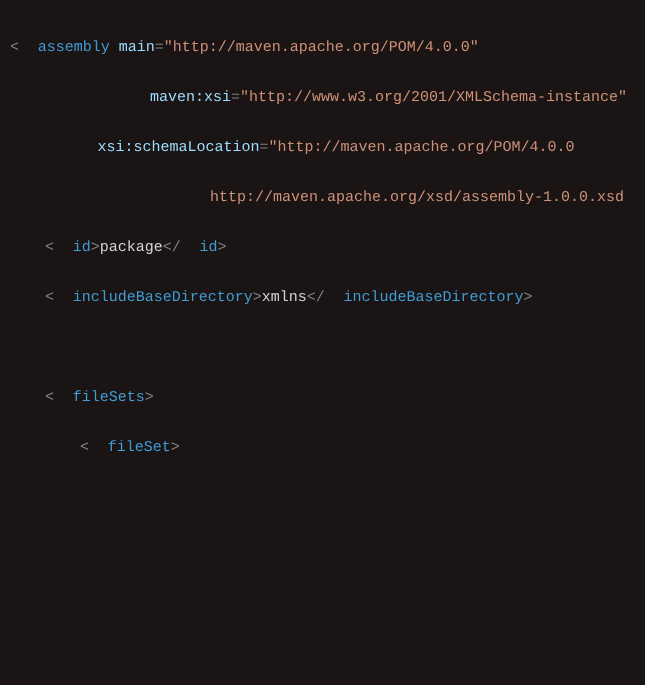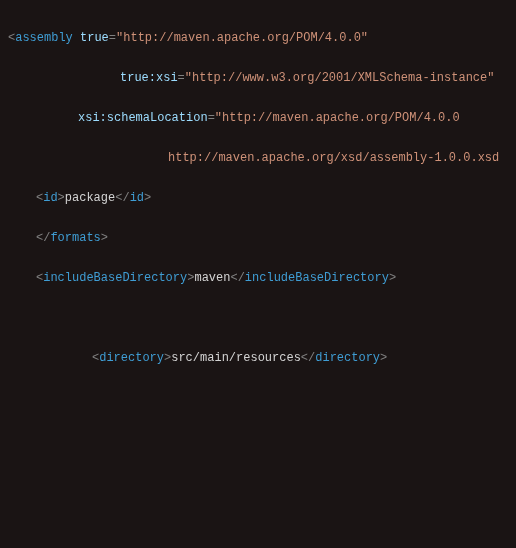--- a/index.html
+++ b/index.html
@@ -9,43 +9,43 @@
     font-family: Consolas, Monaco, 'Courier New', monospace;
     font-size: 12px;
     line-height: 20px;
     color: #d4d4d4;
     width: 500px;
     box-sizing: border-box;
   }
   .code {
     white-space: pre;
   }
-  .tag { color: #3f9dd4; }
+  .tag { color: #3f9dd4; margin-left: 15px; }
   .attr-name { color: #9cdcfe; }
   .attr-value { color: #ce9178; }
   .text { color: #d4d4d4; }
   .bracket { color: #808080; }
   .indent1 { padding-left: 28px; font-family: Liberation Mono, monospace; }
   .indent2 { padding-left: 56px; }
   .indent3 { padding-left: 84px; }
   .right-align { text-align: left; padding-left: 112px; }
 </style>
 </head>
 <body>
 
 <div class="code">
-<div><span class="bracket">&lt;</span><span class="tag">assembly</span> <span class="attr-name">true</span><span class="bracket">=</span><span class="attr-value">"http://maven.apache.org/POM/4.0.0"</span></div>
-<div class="right-align"><span class="attr-name">true:xsi</span><span class="bracket">=</span><span class="attr-value">"http://www.w3.org/2001/XMLSchema-instance"</span></div>
+<div><span class="bracket">&lt;</span><span class="tag">assembly</span> <span class="attr-name">main</span><span class="bracket">=</span><span class="attr-value">"http://maven.apache.org/POM/4.0.0"</span></div>
+<div class="right-align"><span class="attr-name">maven:xsi</span><span class="bracket">=</span><span class="attr-value">"http://www.w3.org/2001/XMLSchema-instance"</span></div>
 <div style="padding-left:70px;"><span class="attr-name">xsi:schemaLocation</span><span class="bracket">=</span><span class="attr-value">"http://maven.apache.org/POM/4.0.0</span></div>
 <div style="padding-left:160px;"><span class="attr-value">http://maven.apache.org/xsd/assembly-1.0.0.xsd"</span><span class="bracket">&gt;</span></div>
 <div class="indent1"><span class="bracket">&lt;</span><span class="tag">id</span><span class="bracket">&gt;</span><span class="text">package</span><span class="bracket">&lt;/</span><span class="tag">id</span><span class="bracket">&gt;</span></div>
-<div class="indent1"><span class="bracket">&lt;/</span><span class="tag">formats</span><span class="bracket">&gt;</span></div>
-<div class="indent1"><span class="bracket">&lt;</span><span class="tag">includeBaseDirectory</span><span class="bracket">&gt;</span><span class="text">maven</span><span class="bracket">&lt;/</span><span class="tag">includeBaseDirectory</span><span class="bracket">&gt;</span></div>
+<div class="indent1"><span class="bracket">&lt;</span><span class="tag">includeBaseDirectory</span><span class="bracket">&gt;</span><span class="text">xmlns</span><span class="bracket">&lt;/</span><span class="tag">includeBaseDirectory</span><span class="bracket">&gt;</span></div>
 <div>&nbsp;</div>
-<div class="indent3"><span class="bracket">&lt;</span><span class="tag">directory</span><span class="bracket">&gt;</span><span class="text">src/main/resources</span><span class="bracket">&lt;/</span><span class="tag">directory</span><span class="bracket">&gt;</span></div>
+<div class="indent1"><span class="bracket">&lt;</span><span class="tag">fileSets</span><span class="bracket">&gt;</span></div>
+<div class="indent2"><span class="bracket">&lt;</span><span class="tag">fileSet</span><span class="bracket">&gt;</span></div>
 
 
 
 
 
 
 
 
 
 

